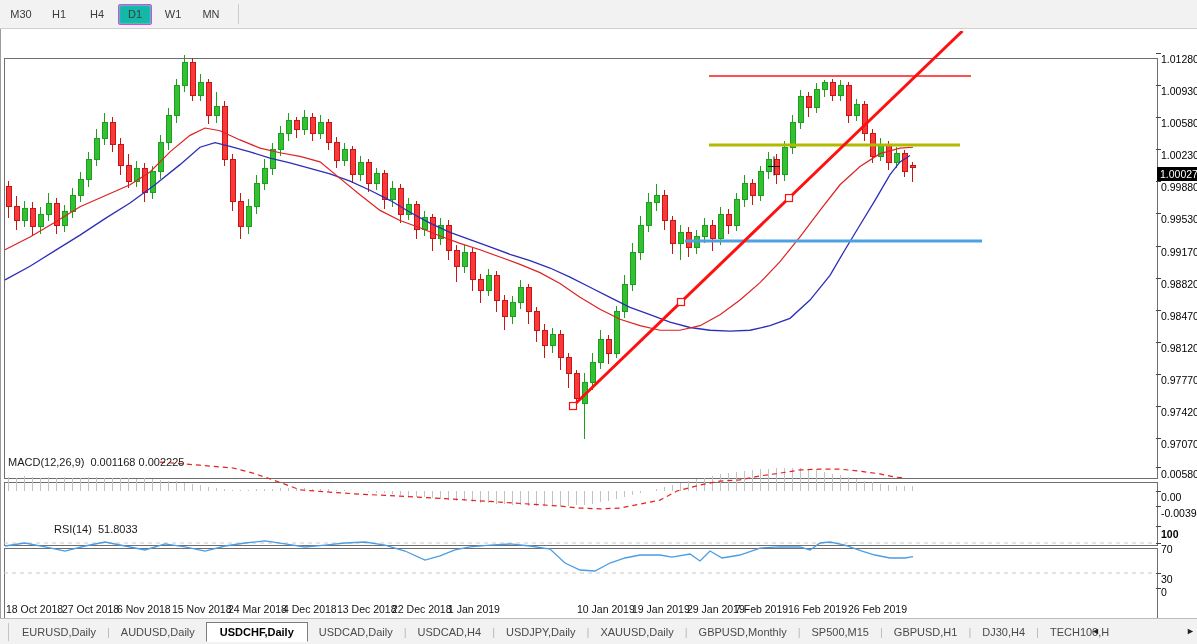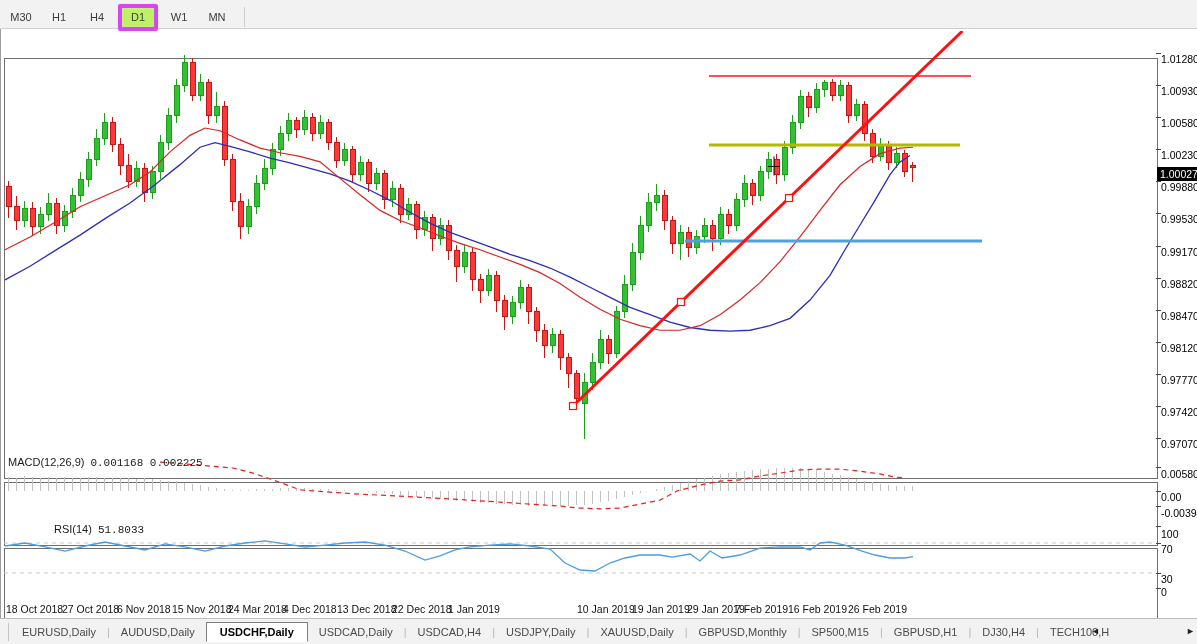--- a/index.html
+++ b/index.html
@@ -5,41 +5,41 @@
   html,body{margin:0;padding:0;}
   body{width:1197px;height:644px;overflow:hidden;background:#f2f2f2;
        font-family:"Liberation Sans",sans-serif;-webkit-font-smoothing:none;}
   #app{position:relative;width:1197px;height:644px;background:#ffffff;}
 
   
   #toolbar{position:absolute;left:0;top:0;width:1197px;height:28px;background:#f2f2f2;
            border-bottom:1px solid #cfcfcf;z-index:10;}
   #toolbar .tf-btn{display:inline-block;min-width:26px;height:19px;line-height:19px;margin:4px 0 0 4px;
            padding:0 3px;text-align:center;font-size:11px;color:#3c3c3c;cursor:default;border:1px solid transparent;}
-  #toolbar .tf-btn.active{background:#bef264;border:4px solid #d946ef;border-radius:2px;box-shadow:inset 0 0 2px #ddd;}
+  #toolbar .tf-btn.active{background:#14b8a6;border:1px solid #d946ef;border-radius:2px;box-shadow:inset 0 0 2px #ddd;}
   #toolbar .tf-sep{display:inline-block;width:1px;height:20px;background:#cccccc;vertical-align:middle;margin:0 6px 0 10px;}
 
   
   #chart-frame{position:absolute;left:0;top:28px;width:1197px;height:590px;background:#ffffff;
                border-left:1px solid #9c9c9c;z-index:1;}
   .pane{position:absolute;background:#ffffff;border:1px solid #6f6f6f;box-sizing:border-box;}
   #pane-main{left:3px;top:30px;width:1154px;height:421px;}
   #pane-macd{left:3px;top:454px;width:1154px;height:64px;}
   #pane-rsi{left:3px;top:520px;width:1154px;height:73px;}
 
   #chart-svg{position:absolute;left:0;top:0;width:1197px;height:644px;z-index:4;pointer-events:none;}
 
   
   #title-row{position:absolute;left:10px;top:33px;z-index:6;font-size:12px;font-weight:bold;color:#111;}
   #title-row .tri{font-size:8px;vertical-align:2px;margin-right:6px;color:#222;}
   #title-row .ohlc{margin-left:8px;}
   .ind-label{position:absolute;z-index:6;font-size:11px;color:#1a1a1a;}
   #macd-label-row{left:8px;top:456px;}
   #rsi-label-row{left:8px;top:523px;padding-left:46px;}
-  .ind-label .vals{margin-left:6px;font-family:Liberation Mono, monospace;}
+  .ind-label .vals{margin-left:6px;}
 
   #axis-labels{position:absolute;left:0;top:6px;width:1197px;height:644px;z-index:5;pointer-events:none;}
   .tick-label{position:absolute;left:1161px;font-size:10.5px;color:#000;white-space:nowrap;}
   #price-marker{position:absolute;left:1157px;width:40px;height:14px;background:#000;color:#fff;
                 font-size:10.5px;line-height:14px;padding-left:3px;white-space:nowrap;}
   .date-label{position:absolute;top:597px;font-size:10.5px;color:#111;white-space:nowrap;}
 
   
   #tabbar{position:absolute;left:0;top:618px;width:1197px;height:26px;background:#f2f2f2;
           border-top:1px solid #bdbdbd;z-index:10;display:flex;align-items:center;}
@@ -483,21 +483,21 @@
       <div class="tick-label" style="top: 240.065px;">0.99170</div>
       <div class="tick-label" style="top: 272.09px;">0.98820</div>
       <div class="tick-label" style="top: 304.115px;">0.98470</div>
       <div class="tick-label" style="top: 336.14px;">0.98120</div>
       <div class="tick-label" style="top: 368.165px;">0.97770</div>
       <div class="tick-label" style="top: 400.19px;">0.97420</div>
       <div class="tick-label" style="top: 432.215px;">0.97070</div>
       <div class="tick-label" style="top: 461.978px;">0.005802</div>
       <div class="tick-label" style="top: 485px;">0.00</div>
       <div class="tick-label" style="top: 500.654px;">-0.003945</div>
-      <div class="tick-label" style="top: 522px;">100</div>
+      <div class="tick-label" style="top: 522px; font-weight: bold;">100</div>
       <div class="tick-label" style="top: 537px;">70</div>
       <div class="tick-label" style="top: 567px;">30</div>
       <div class="tick-label" style="top: 580px;">0</div>
       <div class="date-label" style="top: 597px; left: 6px;">18 Oct 2018</div>
       <div class="date-label" style="top: 597px; left: 62px;">27 Oct 2018</div>
       <div class="date-label" style="top: 597px; left: 117px;">6 Nov 2018</div>
       <div class="date-label" style="top: 597px; left: 172px;">15 Nov 2018</div>
       <div class="date-label" style="top: 597px; left: 228px;">24 Mar 2018</div>
       <div class="date-label" style="top: 597px; left: 283px;">4 Dec 2018</div>
       <div class="date-label" style="top: 597px; left: 337px;">13 Dec 2018</div>

